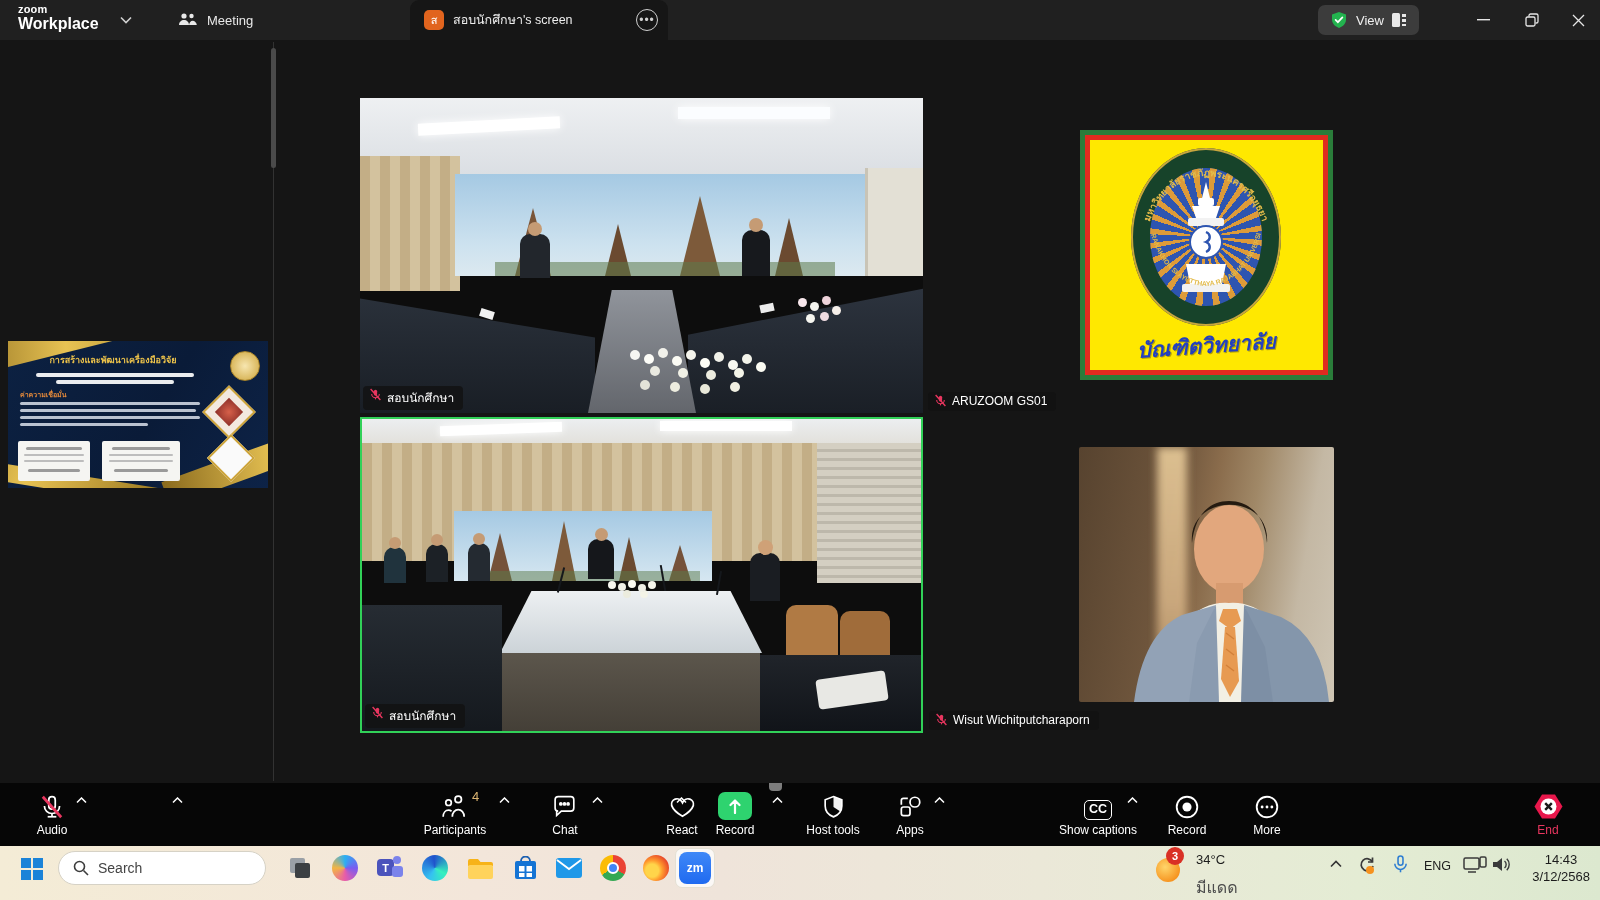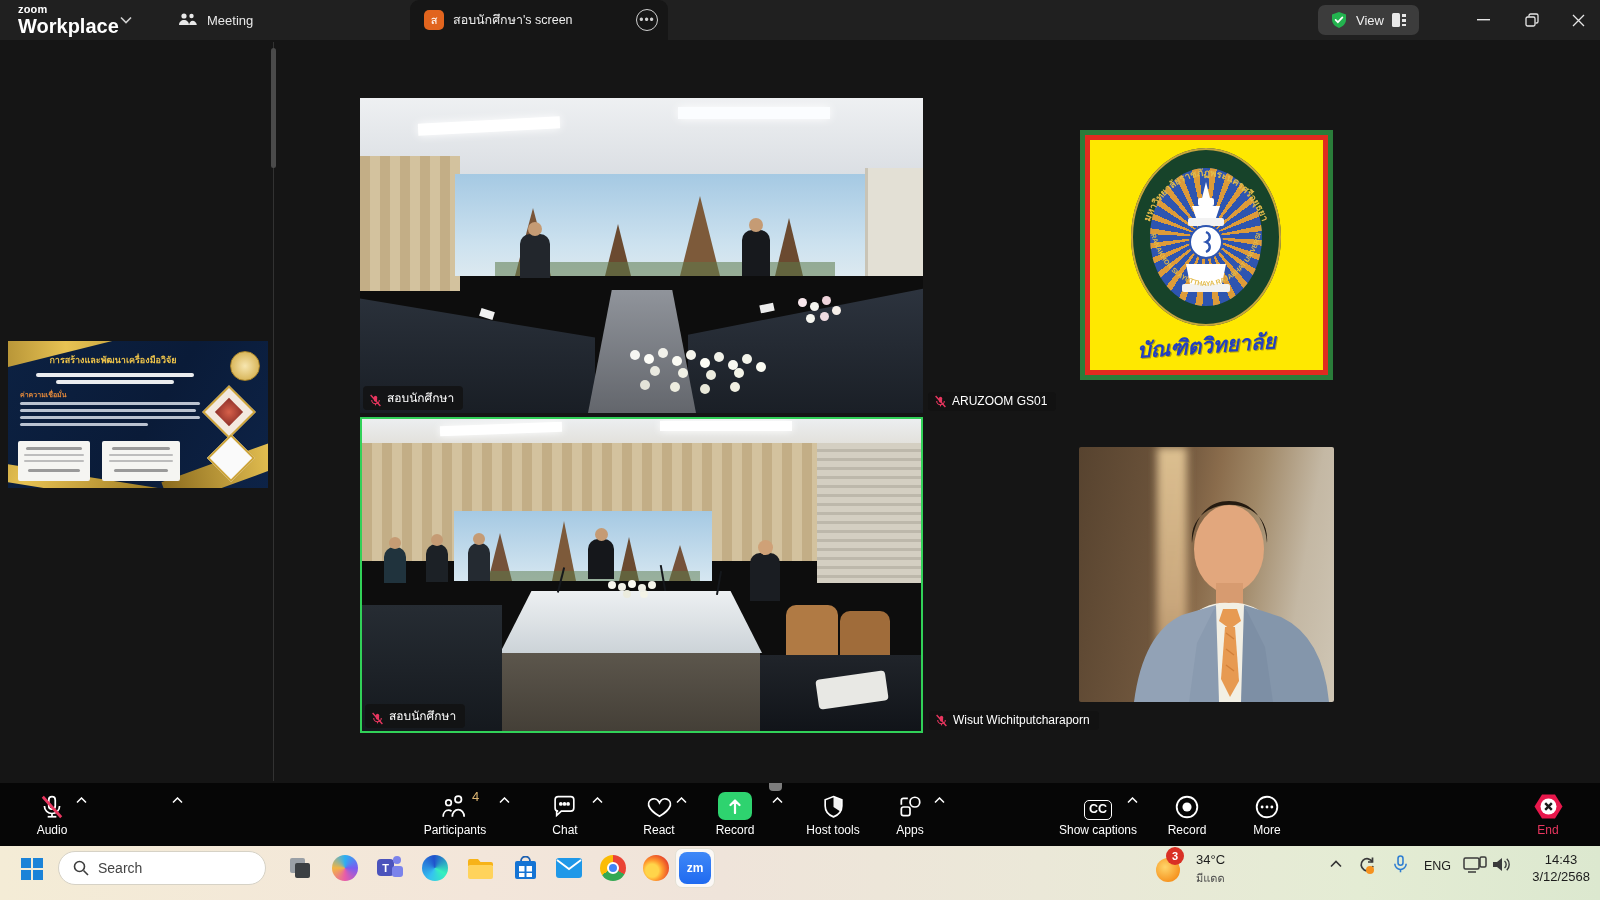--- a/index.html
+++ b/index.html
@@ -5,37 +5,37 @@
   * { margin:0; padding:0; box-sizing:border-box; }
   html,body { width:1600px; height:900px; overflow:hidden; background:#141414;
     font-family:"Liberation Sans","DejaVu Sans",sans-serif; }
   .abs { position:absolute; }
   svg { display:block; }
 
   
   #titlebar { position:absolute; left:0; top:0; width:1600px; height:40px; background:#202020; }
   .brand { position:absolute; left:18px; top:4px; color:#fff; line-height:1; cursor:default; }
   .brand .small { font-size:11px; font-weight:700; letter-spacing:.2px; }
-  .brand .big { font-size:20px; font-weight:700; margin-top:1px; }
+  .brand .big { font-size:16px; font-weight:700; margin-top:1px; }
   .tb-chev { position:absolute; left:120px; top:16px; }
   .meeting-tab { position:absolute; left:168px; top:0; height:40px; display:flex; align-items:center; gap:9px; color:#e8e8e8; font-size:13px; padding:0 10px; }
   .share-tab { position:absolute; left:410px; top:0; width:258px; height:40px; background:#161616; border-radius:9px 9px 0 0; display:flex; align-items:center; gap:9px; padding:0 10px 0 14px; }
   .share-tab .appicon { width:20px; height:20px; border-radius:5px; background:#e1641e; color:#fff; font-size:11px; display:flex; align-items:center; justify-content:center; flex:0 0 auto; }
   .share-tab .lbl { color:#ededed; font-size:12.5px; white-space:nowrap; overflow:hidden; flex:1; }
   .dots-btn { width:22px; height:22px; border:1.5px solid #cfcfcf; border-radius:50%; color:#cfcfcf; display:flex; align-items:center; justify-content:center; font-size:12px; letter-spacing:1px; line-height:1; flex:0 0 auto; }
   .view-pill { position:absolute; left:1318px; top:5px; height:30px; background:#3c3c3c; border-radius:7px; display:flex; align-items:center; gap:8px; padding:0 12px; color:#f0f0f0; font-size:13px; }
   .winbtn { position:absolute; top:0; width:44px; height:40px; display:flex; align-items:center; justify-content:center; }
 
   
   #main { position:absolute; left:0; top:40px; width:1600px; height:743px; background:#151515; }
   .vdivider { position:absolute; left:273px; top:2px; width:1px; height:739px; background:#323232; }
   .vthumb { position:absolute; left:271px; top:8px; width:5px; height:120px; background:#4a4a4a; border-radius:3px; }
 
   
-  .name-tag { position:absolute; display:inline-flex; align-items:flex-end; gap:5px; background:rgba(18,18,18,.8); border-radius:4px; padding:2px 9px 3px 6px; color:#fff; font-size:12px; white-space:nowrap; }
+  .name-tag { position:absolute; display:inline-flex; align-items:flex-start; gap:5px; background:rgba(18,18,18,.8); border-radius:4px; padding:2px 9px 3px 6px; color:#fff; font-size:12px; white-space:nowrap; }
 
   
   .tile { position:absolute; width:563px; }
   .scene { position:absolute; inset:0; overflow:hidden; }
 
   
   #slide { position:absolute; left:8px; top:301px; width:260px; height:147px; background:linear-gradient(120deg,#0c2142 0%,#0a1b38 55%,#0d2347 100%); overflow:hidden; }
   .gold-swoosh { position:absolute; background:linear-gradient(100deg,#8a6a1d,#e7c253 45%,#9c7a22); }
   .skel { position:absolute; border-radius:2px; }
   .slide-box { position:absolute; top:100px; height:40px; background:#f5f5f2; border-radius:2px; }
@@ -408,21 +408,21 @@
         </svg>
     </div>
     <div class="lab">Chat</div>
   </div>
   <span class="caret" style="left:592px;">
       <svg width="11" height="7" viewBox="0 0 11 7">
         <path d="M1 5.5 L5.5 1 L10 5.5" stroke="#fff" stroke-width="1.5" fill="none"></path>
       </svg>
     </span>
 
-  <div class="titem" style="left:594px;">
+  <div class="titem" style="left:617px;">
     <div class="ico">
       <svg width="27" height="26" viewBox="0 0 26 24" fill="none" stroke="#fff" stroke-width="1.7">
           <path d="M13 21S4.5 16 2.6 10.7a5.3 5.3 0 0 1 9.9-3.6L13 8l.5-.9a5.3 5.3 0 0 1 9.9 3.6C21.5 16 13 21 13 21z"></path>
         </svg>
     </div>
     <div class="lab">React</div>
   </div>
   <span class="caret" style="left:676px;">
       <svg width="11" height="7" viewBox="0 0 11 7">
         <path d="M1 5.5 L5.5 1 L10 5.5" stroke="#fff" stroke-width="1.5" fill="none"></path>
@@ -591,21 +591,21 @@
   <div class="zm-ico">
       <span>zm</span>
     </div>
 
   <div class="tk-ico" style="left:1152px; top:8px;">
     <div style="width:24px; height:24px; border-radius:50%; background:radial-gradient(circle at 38% 38%,#ffd56a,#f6921e 75%);"></div>
   </div>
   <div style="position:absolute; left:1166px; top:1px; min-width:18px; height:18px; border-radius:9px; background:#d93025; color:#fff; font-size:11px; font-weight:700; display:flex; align-items:center; justify-content:center; padding:0 4px;">3</div>
   <div style="position:absolute; left:1196px; top:6px;">
     <div class="tray-txt">34°C</div>
-    <div class="tray-txt" style="font-size:11px; color:#4c4c4c; margin-top:2px;">มีแดด</div>
+    <div class="tray-txt" style="font-size:16px; color:#4c4c4c; margin-top:8px;">มีแดด</div>
   </div>
 
   <span style="position:absolute; left:1330px; top:14px;">
     <svg width="12" height="8" viewBox="0 0 12 8">
         <path d="M1 6.5 L6 1.5 L11 6.5" stroke="#333" stroke-width="1.6" fill="none"></path>
       </svg>
   </span>
   <span style="position:absolute; left:1357px; top:9px;">
     <svg width="20" height="20" viewBox="0 0 20 20">
         <path d="M15.5 7A6 6 0 1 0 16 11" fill="none" stroke="#3a3a3a" stroke-width="1.7"></path>

